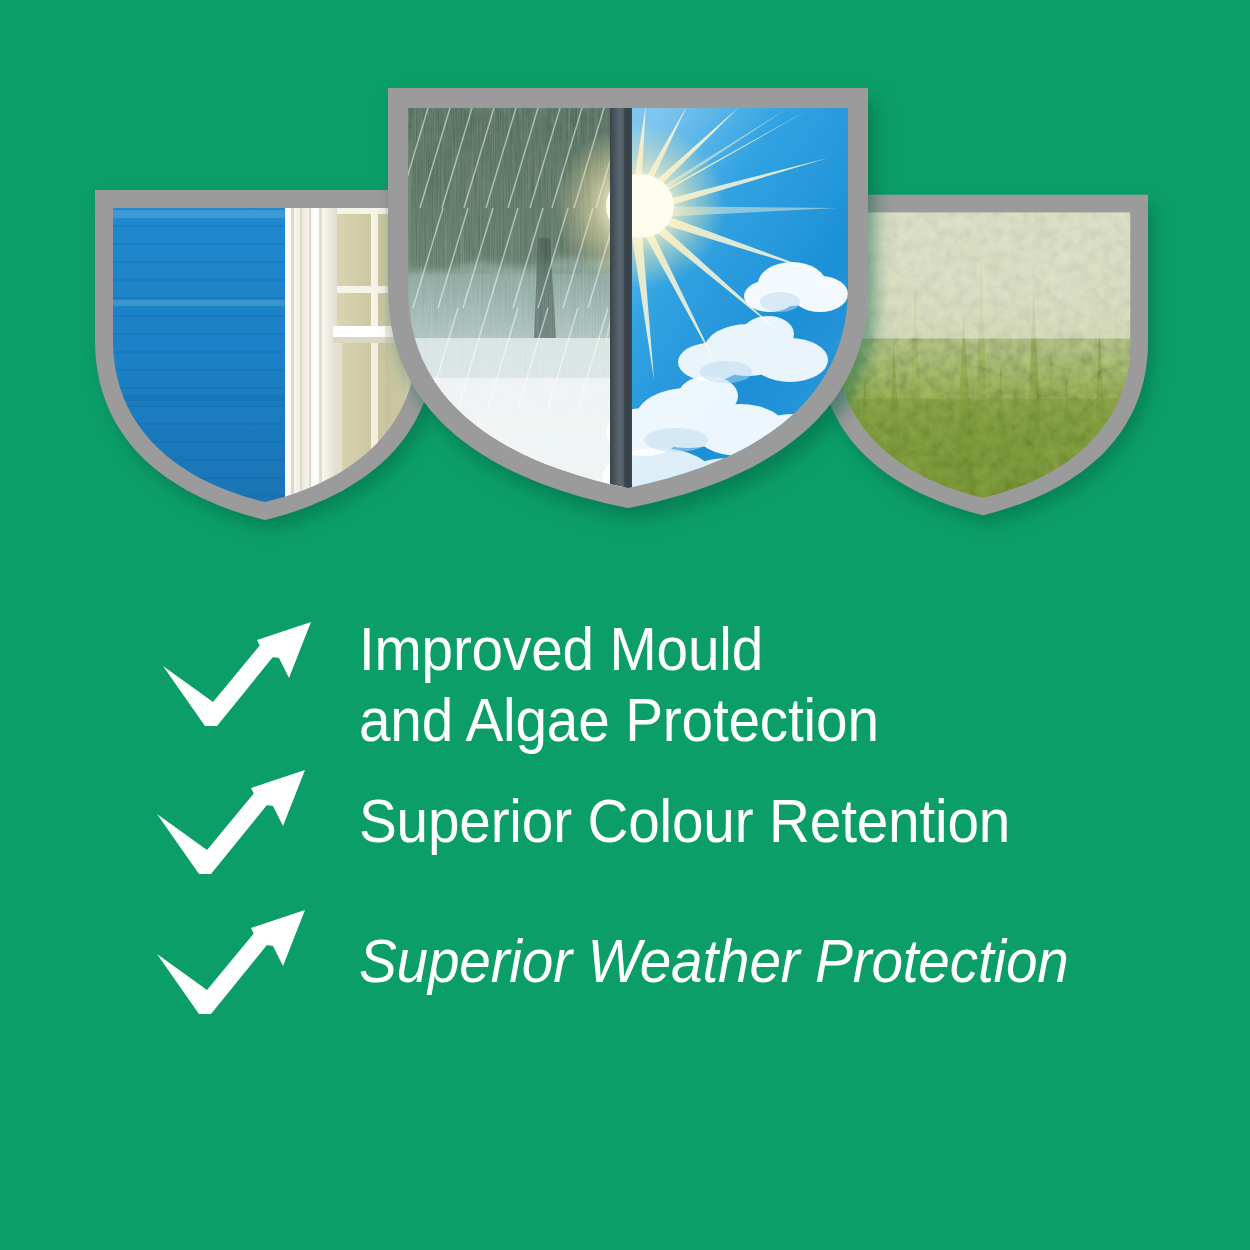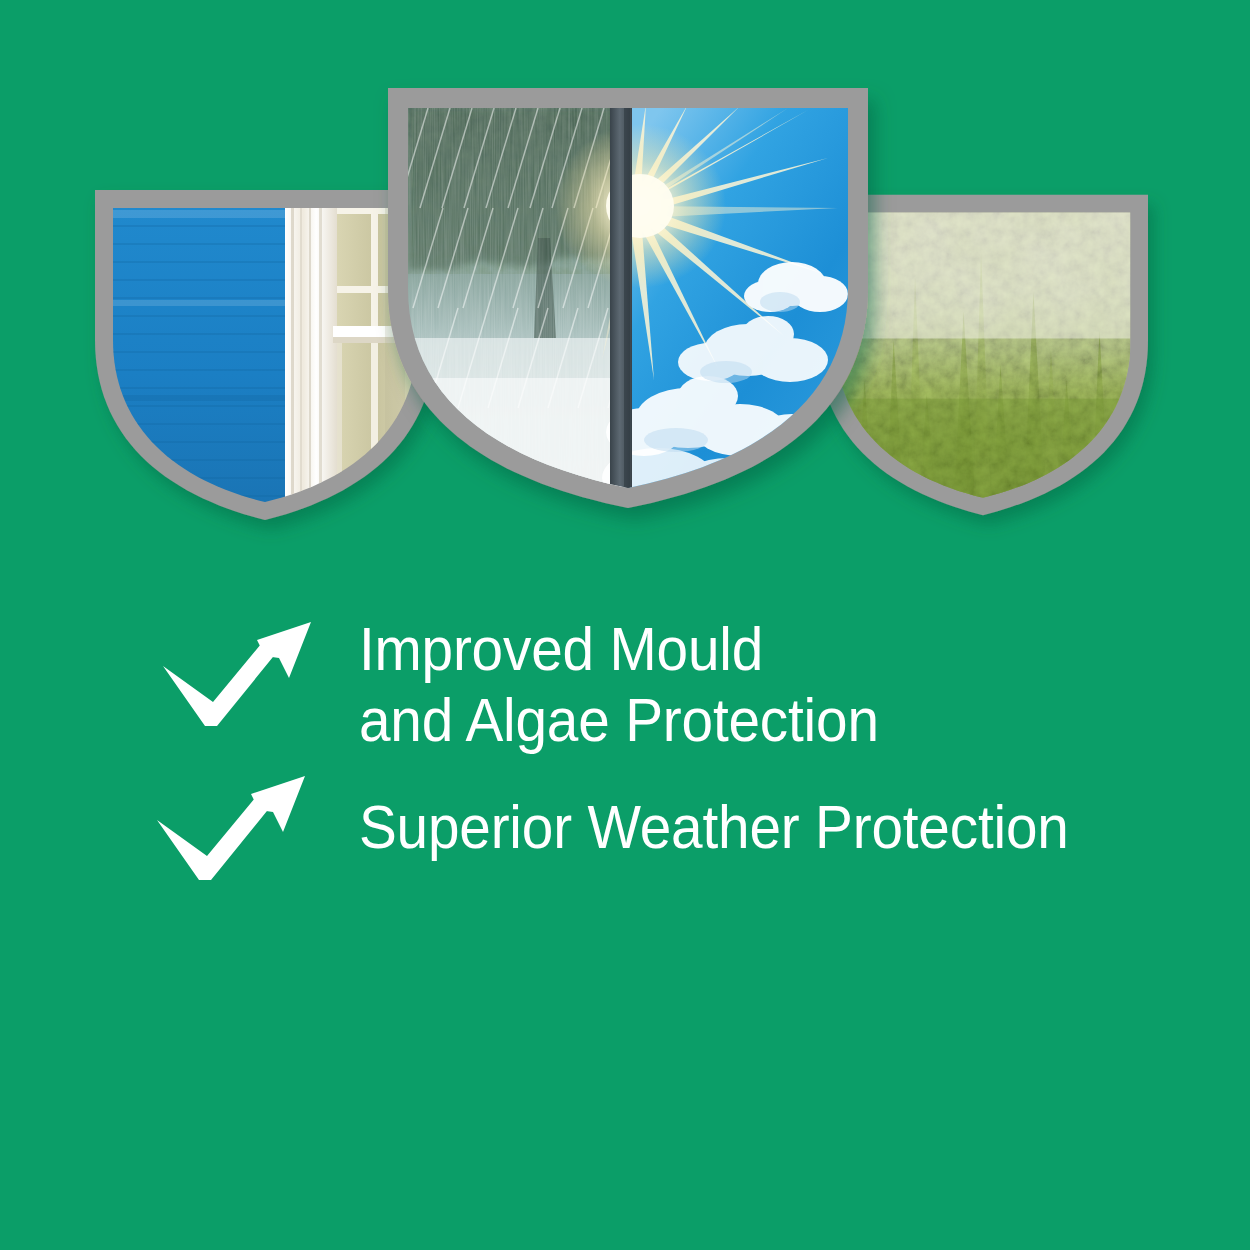--- a/index.html
+++ b/index.html
@@ -43,21 +43,21 @@
     width: 1060px;
   }
   .benefit-row {
     position: relative;
     display: flex;
     align-items: flex-start;
   }
   .benefit-row.row-0 { height: 166px; }
   .benefit-row.row-1 { height: 140px; }
   .benefit-row.row-2 { height: 134px; }
-  .benefit-row.row-3 { height: 134px; }
+  .benefit-row.row-3 { height: 134px; font-style: italic; }
 
   .check-wrap {
     flex: 0 0 176px;
     position: relative;
     height: 100%;
   }
   .check-wrap svg {
     position: absolute;
     display: block;
   }
@@ -409,20 +409,29 @@
         <svg viewBox="0 0 164 112">
           <path d="M2,44 L44,104 L56,104 L116,30 L100,22 L52,80 Z" fill="#ffffff"></path>
           <path d="M96,18 L150,0 L128,56 L118,36 L104,34 Z" fill="#ffffff"></path>
         </svg>
       </div>
       <div class="benefit-text">Improved Mould
 and Algae Protection</div>
     </div>
 
 
+    <div class="benefit-row row-2">
+      <div class="check-wrap">
+        <svg viewBox="0 0 164 112">
+          <path d="M2,44 L44,104 L56,104 L116,30 L100,22 L52,80 Z" fill="#ffffff"></path>
+          <path d="M96,18 L150,0 L128,56 L118,36 L104,34 Z" fill="#ffffff"></path>
+        </svg>
+      </div>
+      <div class="benefit-text">Superior Colour Retention</div>
+    </div>
 
     <div class="benefit-row row-3">
       <div class="check-wrap">
         <svg viewBox="0 0 164 112">
           <path d="M2,44 L44,104 L56,104 L116,30 L100,22 L52,80 Z" fill="#ffffff"></path>
           <path d="M96,18 L150,0 L128,56 L118,36 L104,34 Z" fill="#ffffff"></path>
         </svg>
       </div>
       <div class="benefit-text">Superior Weather Protection</div>
     </div>

